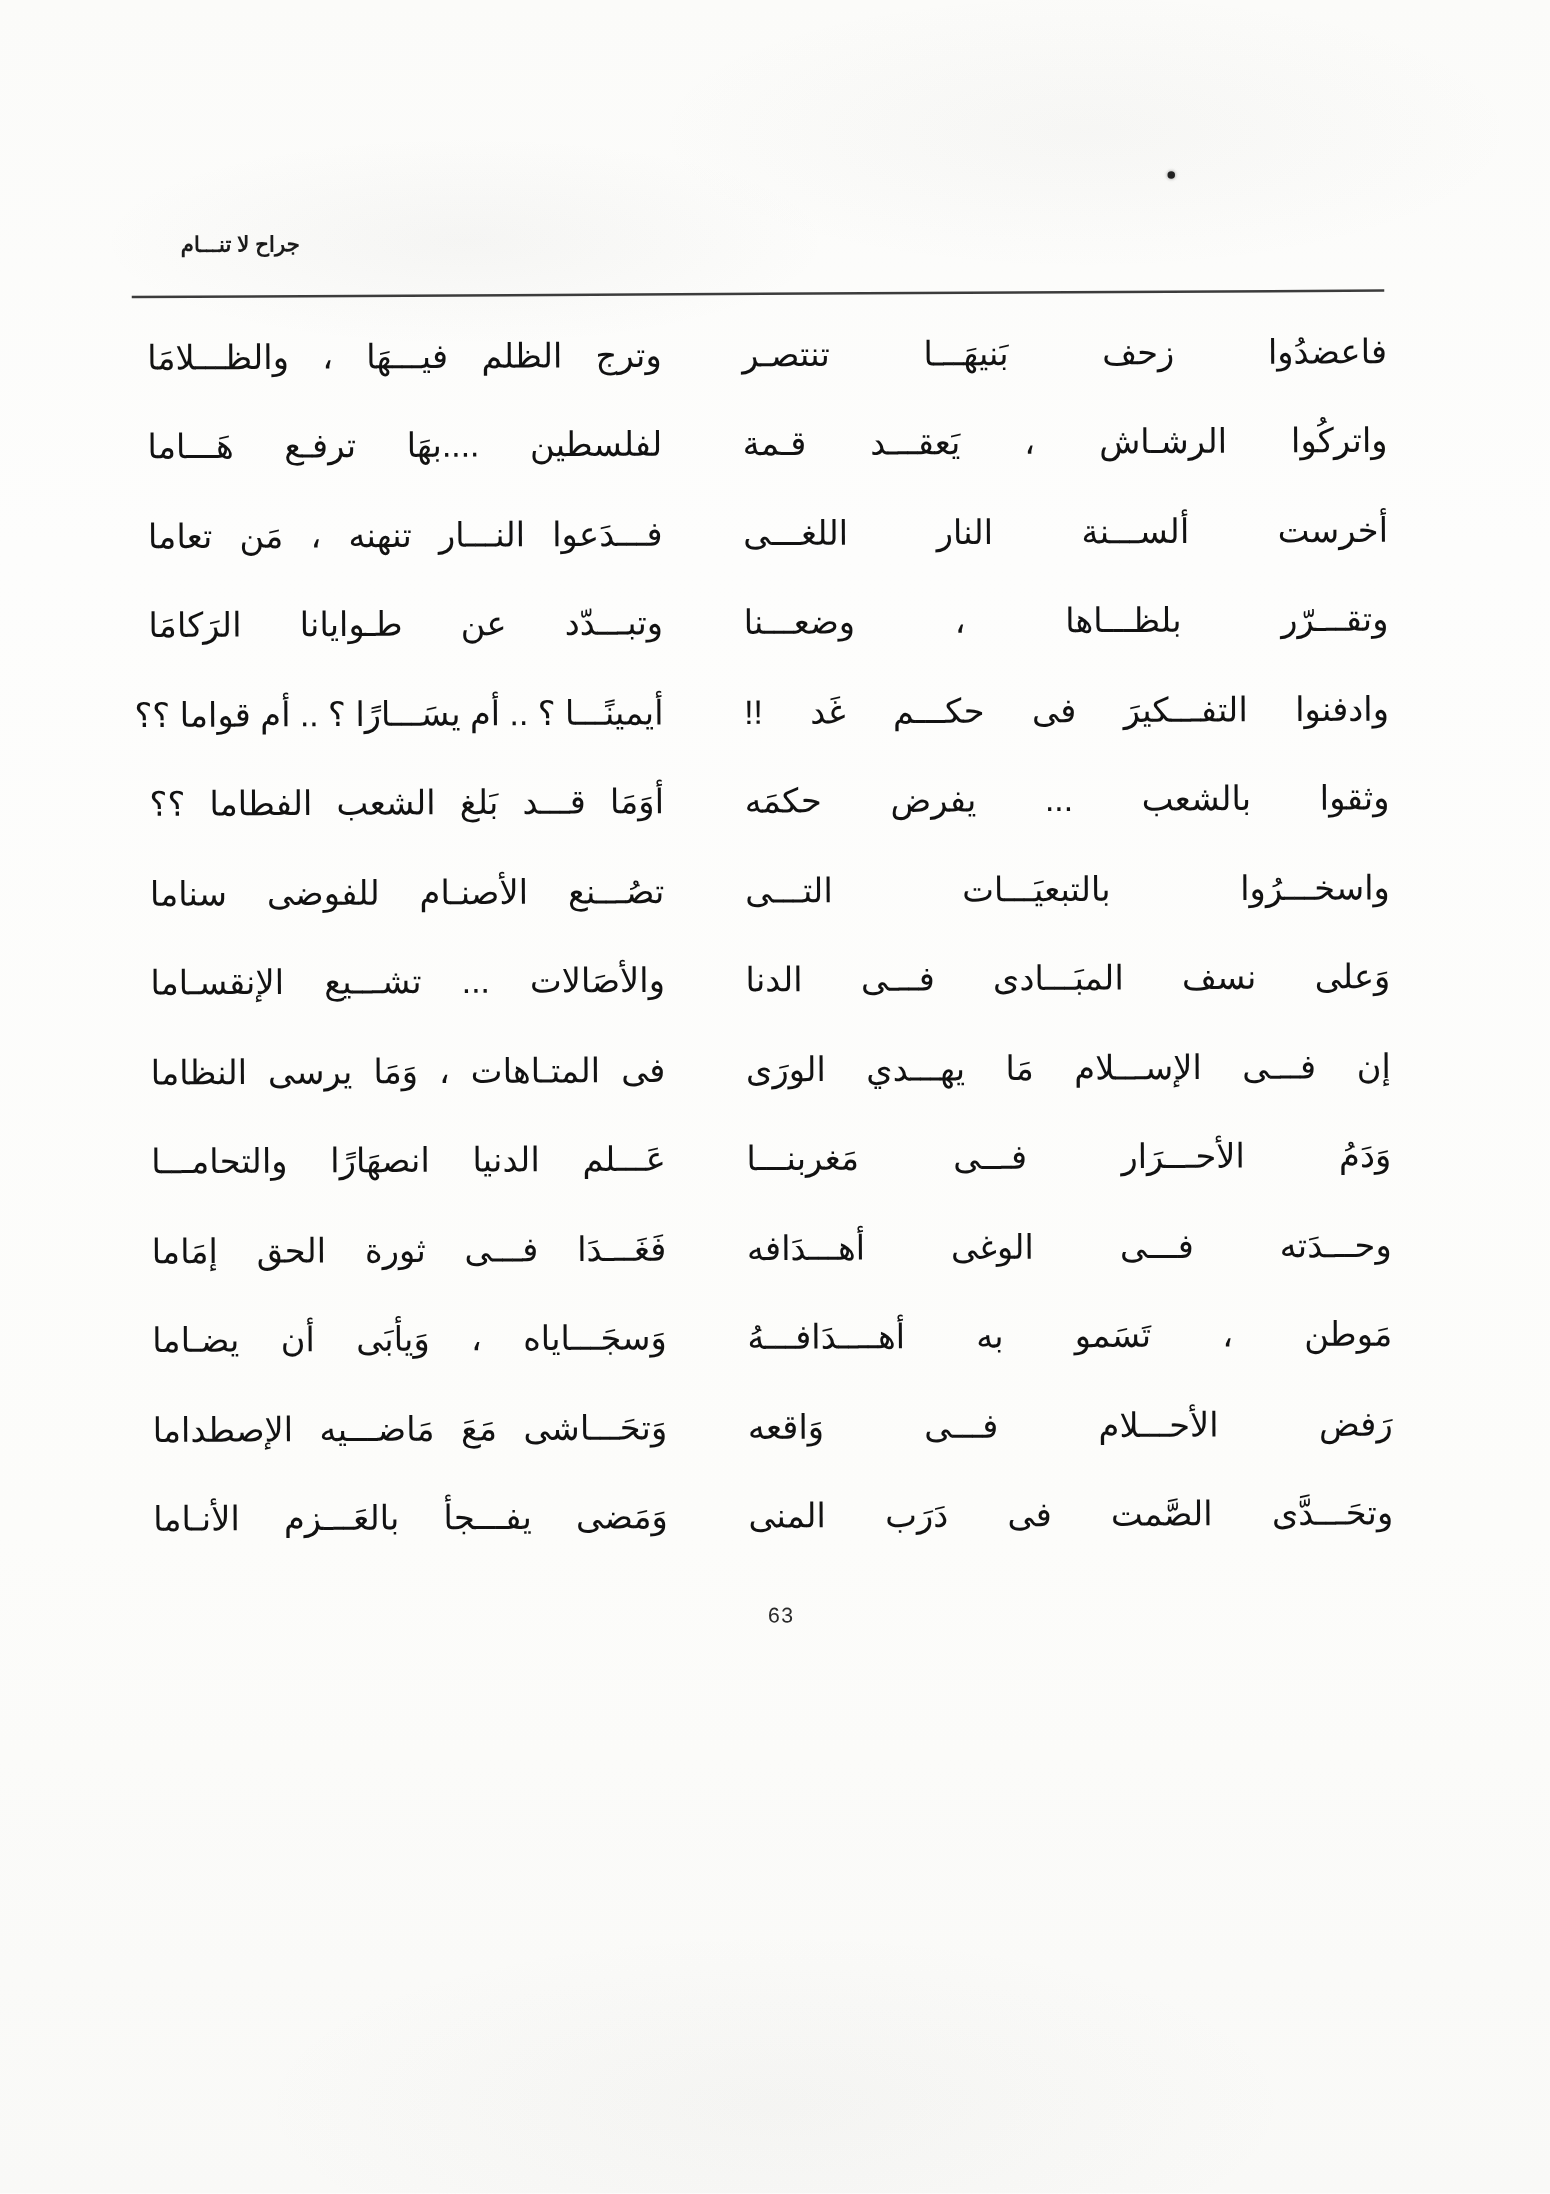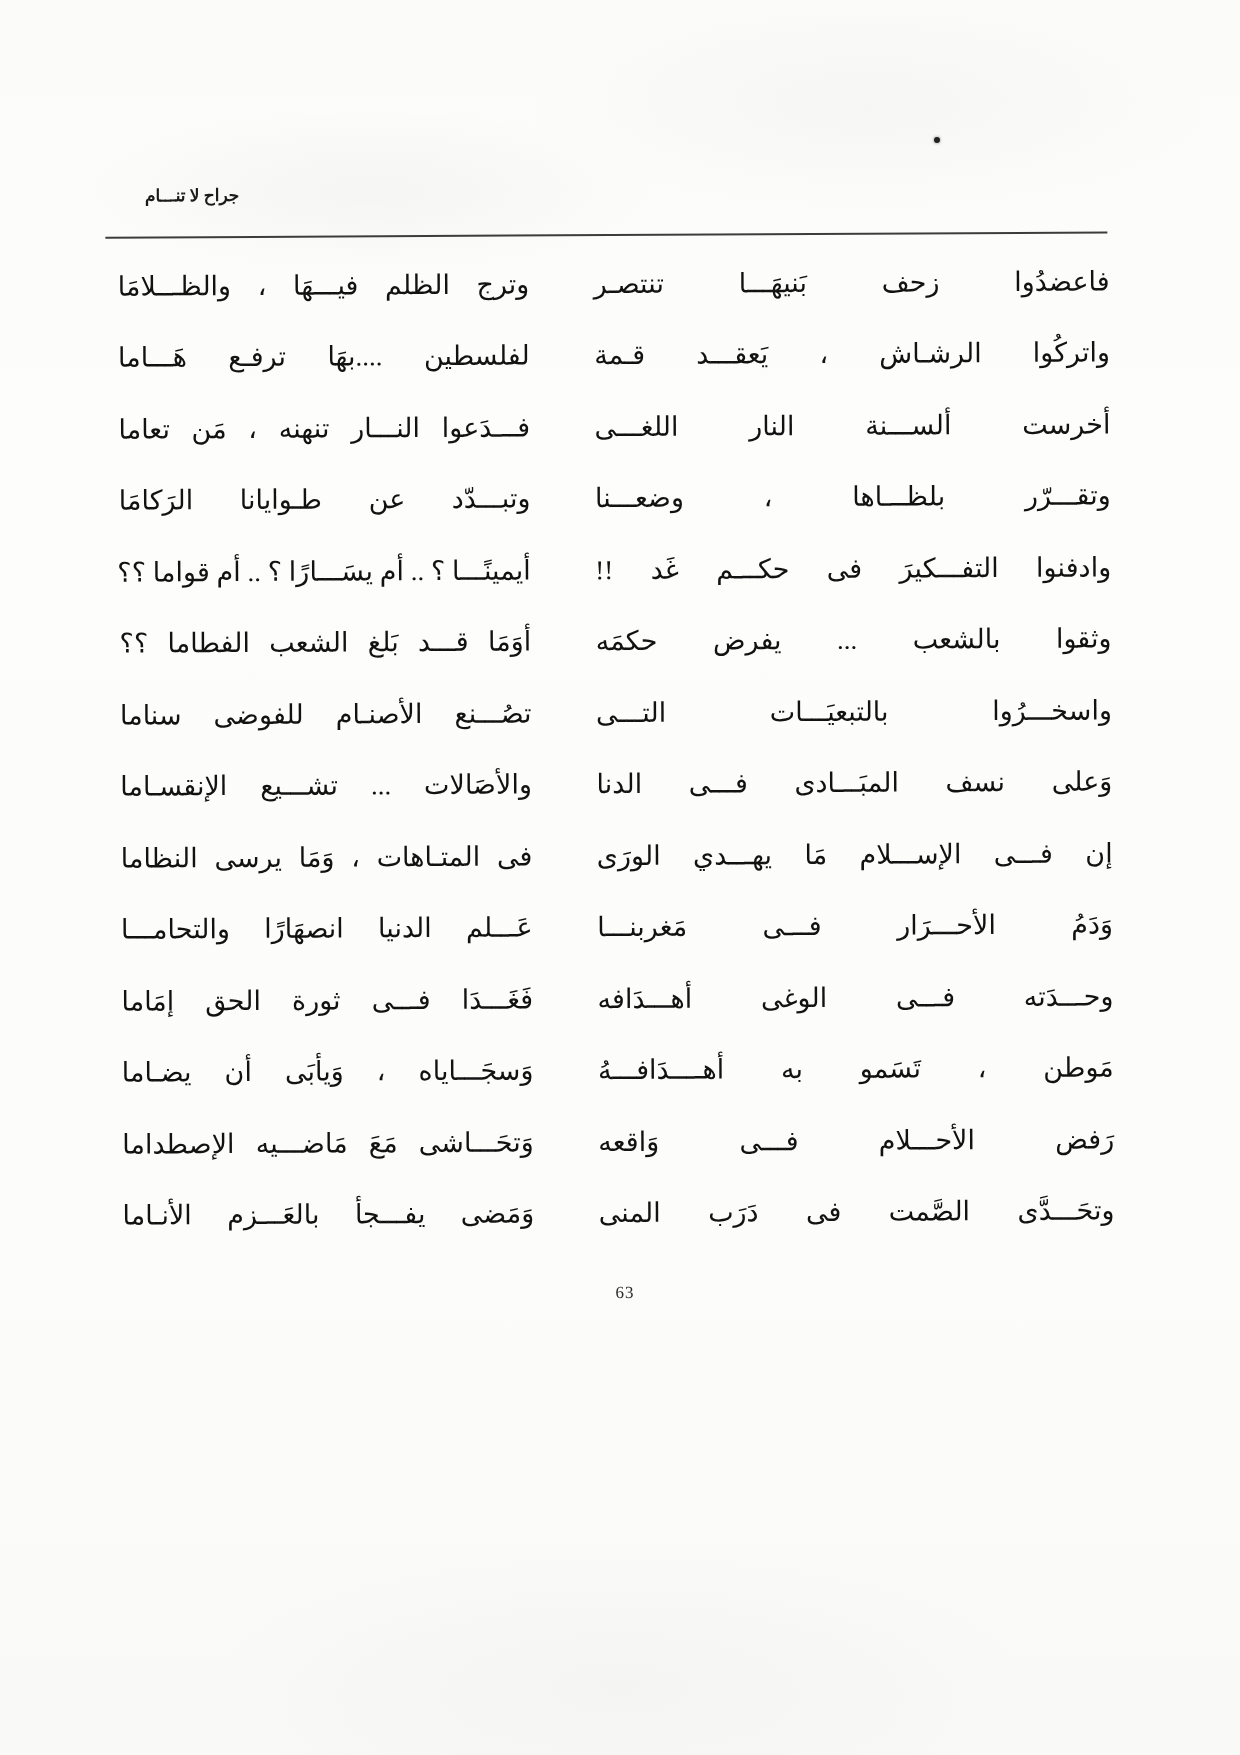--- a/index.html
+++ b/index.html
@@ -7,21 +7,21 @@
     padding: 0;
     background: #ffffff;
   }
   .page {
     position: relative;
     width: 1240px;
     height: 1755px;
     margin: 0 auto;
     background: linear-gradient(180deg, #fbfbf9 0%, #fdfdfc 25%, #fcfcfa 70%, #f9f9f7 100%);
     overflow: hidden;
-    font-family: Liberation Serif, serif;
+    font-family: Liberation Sans, sans-serif;
     color: #151515;
   }
   
   .page::before {
     content: "";
     position: absolute;
     inset: 0;
     background:
       radial-gradient(420px 120px at 30% 11%, rgba(120,120,115,0.05), rgba(0,0,0,0) 70%),
       radial-gradient(500px 160px at 70% 6%, rgba(120,120,115,0.04), rgba(0,0,0,0) 70%),

